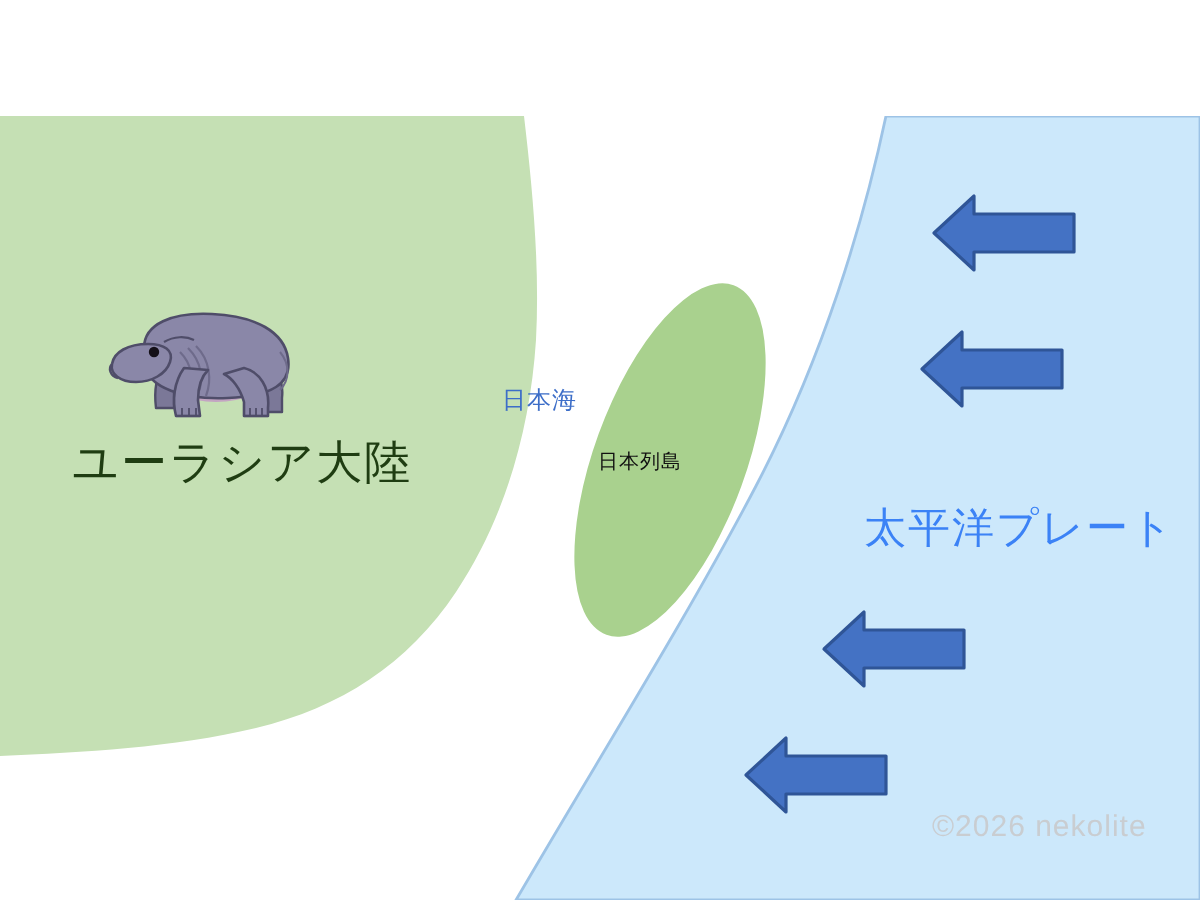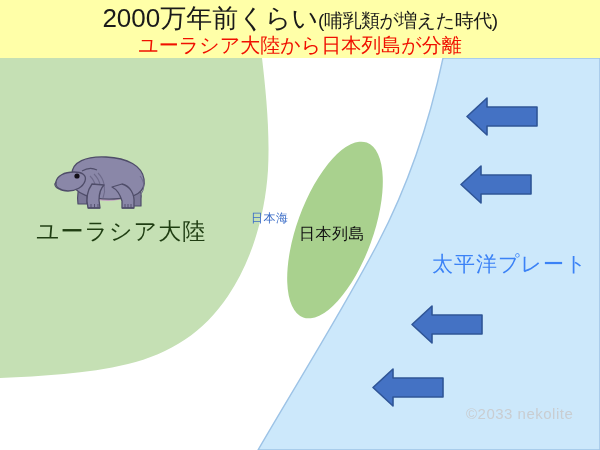--- a/index.html
+++ b/index.html
@@ -79,29 +79,29 @@
   }
   #label-eurasia {
     left: 36px;
     top: 158px;
     font-size: 23px;
     color: #1f3d12;
     letter-spacing: 1px;
   }
   #label-sea-of-japan {
     left: 251px;
-    top: 152px;
+    top: 134px;
     font-size: 12px;
     color: #3d6ec8;
     letter-spacing: 0.5px;
   }
   #label-japan-arc {
     left: 299px;
     top: 166px;
-    font-size: 16px;
+    font-size: 10px;
     color: #111111;
     letter-spacing: 0.5px;
   }
   #label-pacific-plate {
     left: 432px;
     top: 192px;
     font-size: 21px;
     color: #3b82f6;
     letter-spacing: 1px;
   }
@@ -120,26 +120,20 @@
     top: 88px;
     width: 106px;
     height: 68px;
   }
 </style>
 </head>
 <body>
 
 <div id="canvas">
 
-  <div id="header">
-    <div id="title-line">
-      <span id="title-main">2000万年前くらい</span><span id="title-paren">(哺乳類が増えた時代)</span>
-    </div>
-    <div id="subtitle">ユーラシア大陸から日本列島が分離</div>
-  </div>
 
   <div id="map">
 
     <svg width="600" height="392" viewBox="0 0 600 392">
 
       <path d="M 443,0 C 432,52 412,120 378,185 C 344,250 300,320 258,392 L 600,392 L 600,0 Z" fill="#cce8fb" stroke="#9dc3e6" stroke-width="1.4"></path>
 
       <path d="M 0,0 L 262,0
                C 266,34 270,74 268,112
                C 265,158 252,202 228,238
@@ -203,16 +197,16 @@
     </div>
 
     <div class="map-label" id="label-eurasia">ユーラシア大陸</div>
 
     <div class="map-label" id="label-sea-of-japan">日本海</div>
 
     <div class="map-label" id="label-japan-arc">日本列島</div>
 
     <div class="map-label" id="label-pacific-plate">太平洋プレート</div>
 
-    <div class="map-label" id="copyright">©2033 nekolite</div>
+    <div class="map-label" id="copyright">©2026 nekolite</div>
 
   </div>
 </div>
 
 </body></html>

